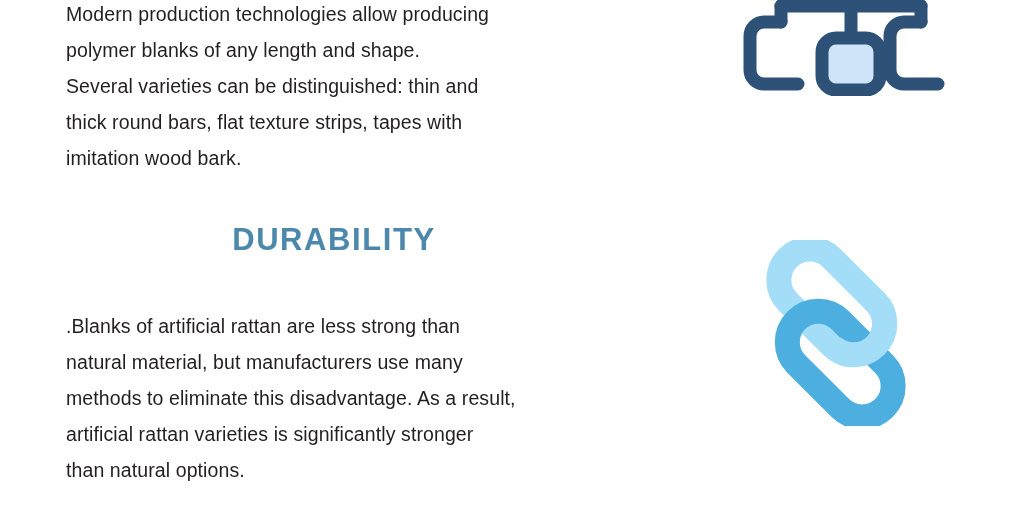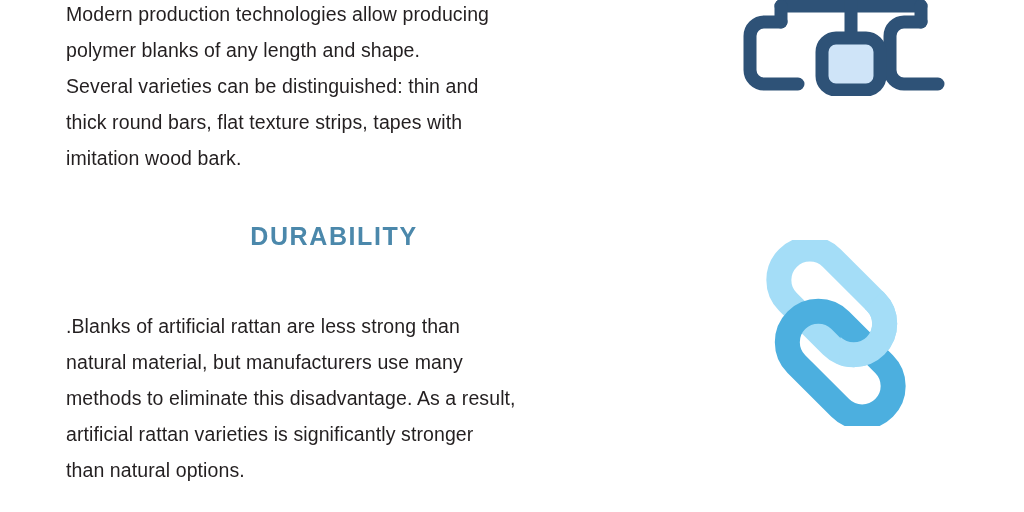--- a/index.html
+++ b/index.html
@@ -48,21 +48,21 @@
     width: 560px;
   }
 
   .section-heading {
     position: absolute;
     left: 0;
     top: 222px;
     width: 536px;
     text-align: center;
     font-family: "Liberation Sans", sans-serif;
-    font-size: 25px;
+    font-size: 31px;
     font-weight: bold;
     letter-spacing: 1.6px;
     color: #4b88ab;
     margin: 0;
   }
 
   .para-durability {
     position: absolute;
     left: 0;
     top: 308px;

